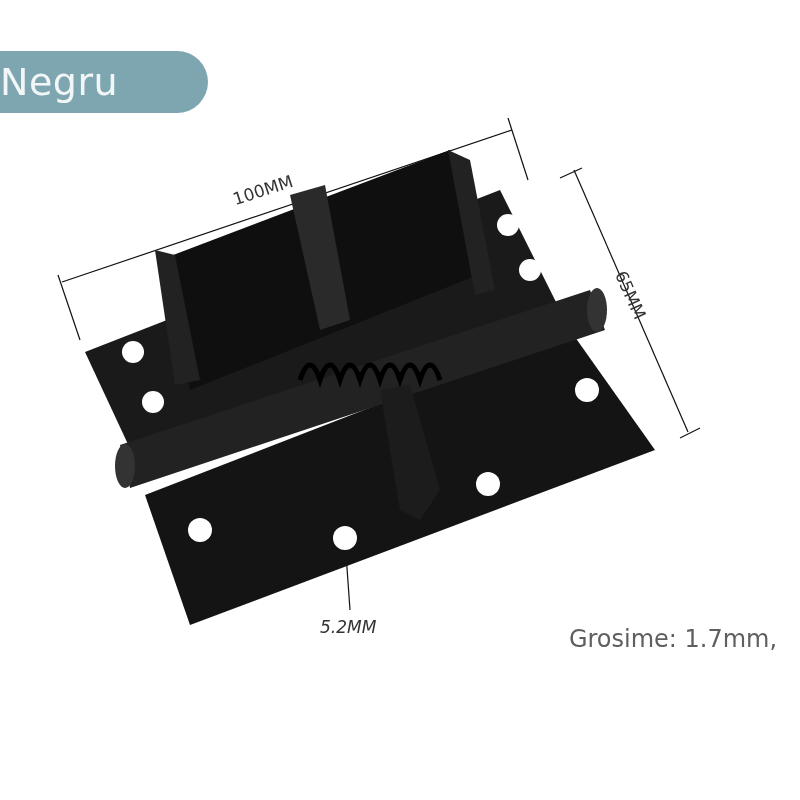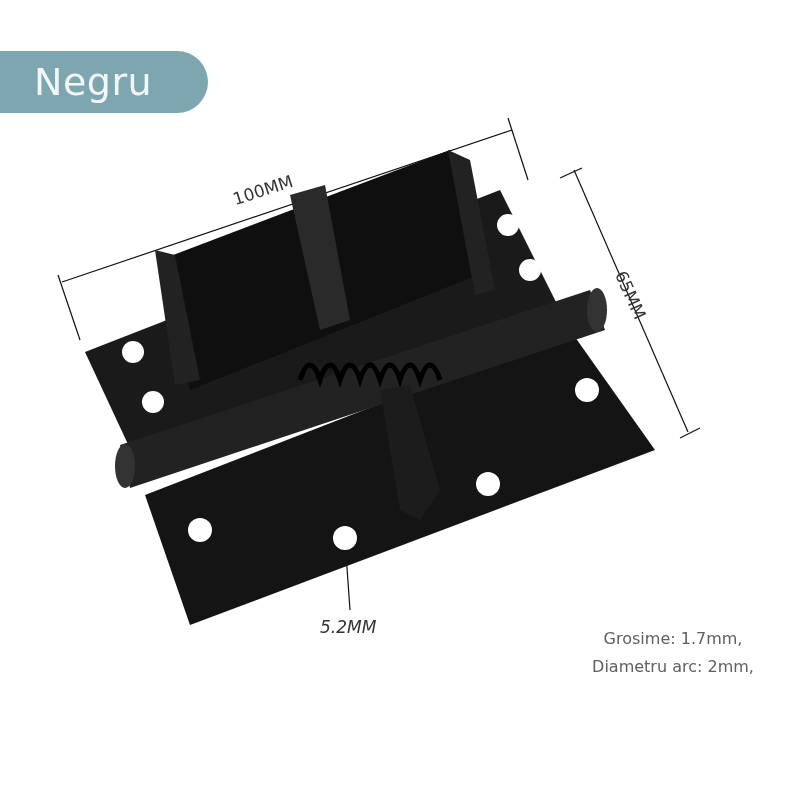--- a/index.html
+++ b/index.html
@@ -1,22 +1,22 @@
 <!DOCTYPE html>
 <html><head>
 <meta charset="utf-8">
 <style>
   html, body { margin:0; padding:0; }
   body { width:800px; height:800px; background:#ffffff; position:relative; overflow:hidden;
          font-family:"DejaVu Sans", sans-serif; }
   .badge { position:absolute; left:0; top:51px; width:208px; height:62px; background:#7ea6b0;
            border-radius:0 31px 31px 0; display:flex; align-items:center; }
-  .badge span { color:#f2f6f7; font-size:38px; margin-left:34px; letter-spacing:0.5px; }
+  .badge span { color:#f2f6f7; font-size:38px; letter-spacing:0.5px; }
   .spec { position:absolute; left:548px; top:625px; width:250px; text-align:center;
-          color:#5f5f5f; font-size:16px; line-height:28px; }
+          color:#5f5f5f; font-size:24px; line-height:28px; }
   .dim-label { position:absolute; color:#333; font-size:17px; white-space:nowrap; }
   svg.stage { position:absolute; left:0; top:0; }
 </style>
 </head>
 <body>
 
 <div class="badge">
   <span>Negru</span>
 </div>
 
@@ -65,14 +65,13 @@
   </g>
   <polygon points="380,390 410,385 440,490 420,520 400,510" fill="#1c1c1c"></polygon>
 </svg>
 
 <div class="dim-label" style="left:232px; top:180px; transform:rotate(-18deg);">100MM</div>
 <div class="dim-label" style="left:605px; top:285px; transform:rotate(66deg);">65MM</div>
 <div class="dim-label" style="left:320px; top:617px;font-style:italic;">5.2MM</div>
 
 <div class="spec">
   <div>Grosime: 1.7mm,</div>
-  <div>Diametru arc: 2mm,</div>
 </div>
 
 </body></html>

